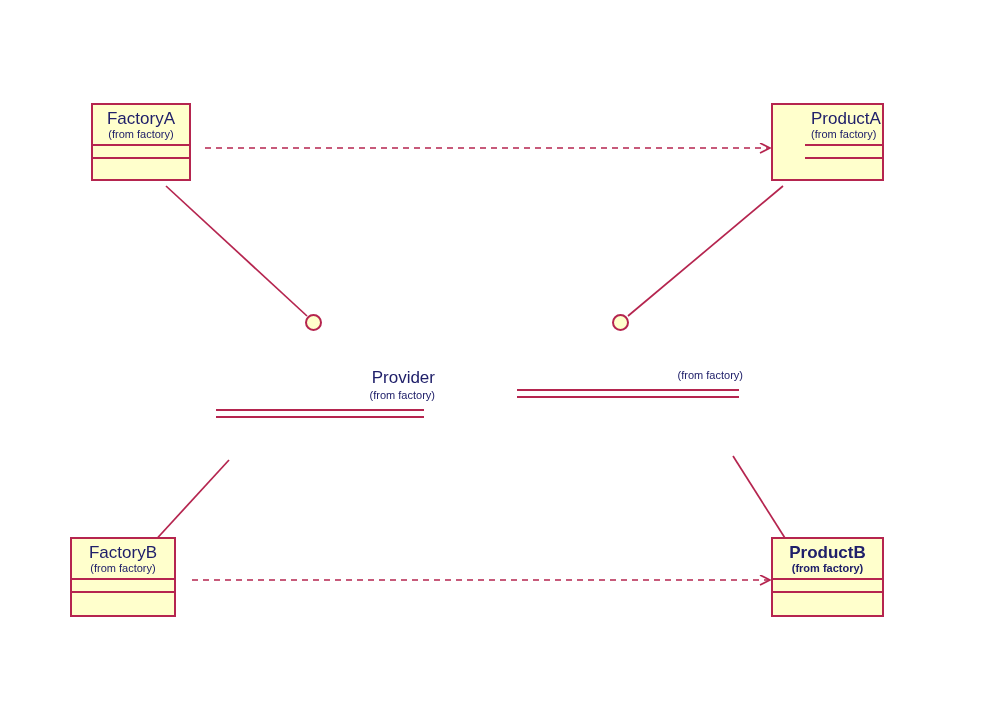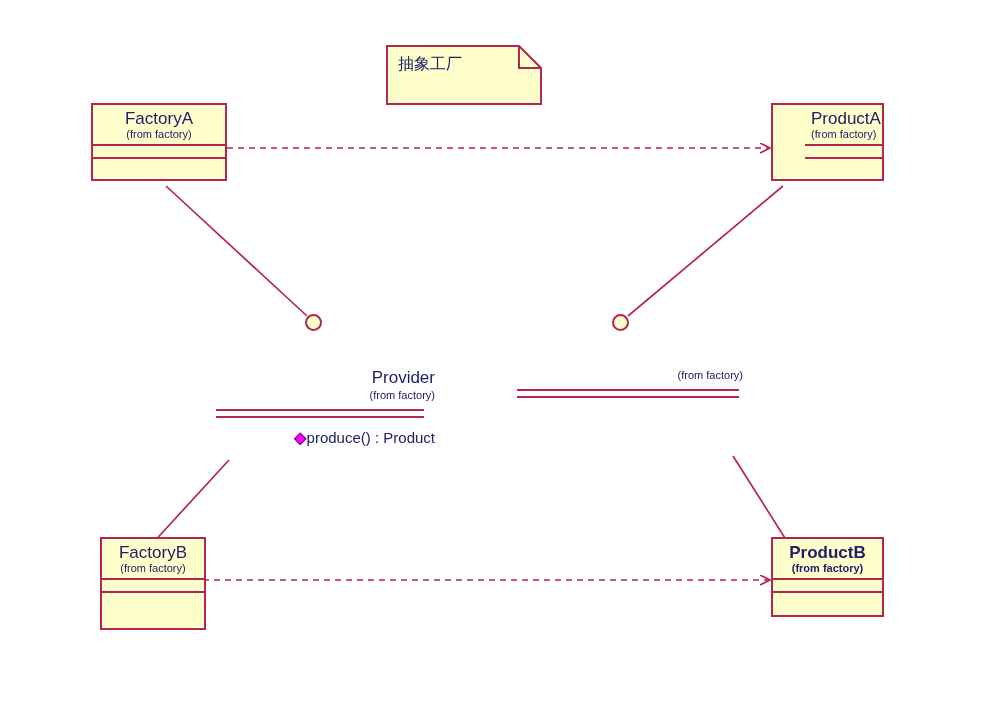--- a/index.html
+++ b/index.html
@@ -144,47 +144,40 @@
 
     <line x1="166" y1="186" x2="307" y2="316" stroke="#b5254f" stroke-width="1.7"></line>
 
     <line x1="151" y1="545" x2="229" y2="460" stroke="#b5254f" stroke-width="1.7"></line>
 
     <line x1="783" y1="186" x2="628" y2="316" stroke="#b5254f" stroke-width="1.7"></line>
 
     <line x1="790" y1="546" x2="733" y2="456" stroke="#b5254f" stroke-width="1.7"></line>
   </svg>
 
-  <div class="uml-note" style="left:386px; top:45px; width:156px; height:60px;">
-    <svg width="156" height="60" viewBox="0 0 156 60">
-      <path d="M1,1 H133 L155,23 V59 H1 Z" fill="#ffffcc" stroke="#b5254f" stroke-width="2"></path>
-      <path d="M133,1 V23 H155" fill="none" stroke="#b5254f" stroke-width="2"></path>
-    </svg>
-    <span class="note-text">抽象工厂</span>
-  </div>
-
-  <div class="uml-class" style="left:91px; top:103px; width:136px; height:78px;">
+
+  <div class="uml-class" style="left:91px; top:103px; width:100px; height:78px;">
     <div class="hdr">
       <div class="cname">FactoryA</div>
       <div class="cfrom">(from factory)</div>
     </div>
     <div class="compartment"></div>
     <div class="compartment"></div>
   </div>
 
   <div class="uml-class" style="left:771px; top:103px; width:113px; height:78px;padding-left:32px;">
     <div class="hdr">
       <div class="cname">ProductA</div>
       <div class="cfrom">(from factory)</div>
     </div>
     <div class="compartment"></div>
     <div class="compartment"></div>
   </div>
 
-  <div class="uml-class" style="left:100px; top:537px; width:106px; height:93px;">
+  <div class="uml-class" style="left:70px; top:537px; width:106px; height:80px;">
     <div class="hdr">
       <div class="cname">FactoryB</div>
       <div class="cfrom">(from factory)</div>
     </div>
     <div class="compartment"></div>
     <div class="compartment"></div>
   </div>
 
   <div class="uml-class" style="left:771px; top:537px; width:113px; height:80px;font-weight:bold;">
     <div class="hdr">
@@ -196,25 +189,20 @@
   </div>
 
   <div class="lollipop" style="left:305px; top:314px;"></div>
   <div class="lollipop" style="left:612px; top:314px;"></div>
 
   <div class="uml-iface" style="left:205px; top:368px; width:230px;">
     <div class="iname">Provider</div>
     <div class="ifrom">(from factory)</div>
     <div class="rule first" style="width:208px;"></div>
     <div class="rule second" style="width:208px;"></div>
-    <div class="ops">
-      <span class="op">
-        <span class="vis-diamond"></span><span>produce() : Product</span>
-      </span>
-    </div>
   </div>
 
   <div class="uml-iface" style="left:513px; top:368px; width:230px;">
     <div class="ifrom">(from factory)</div>
     <div class="rule first" style="width:222px;"></div>
     <div class="rule second" style="width:222px;"></div>
   </div>
 
 </div>
 

